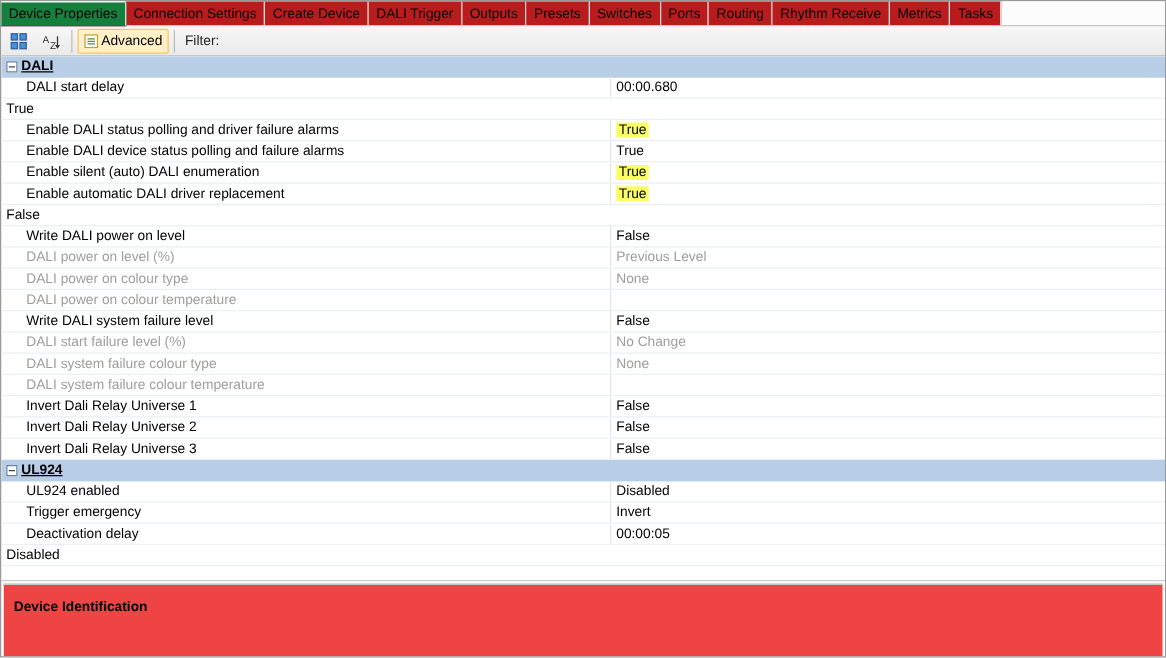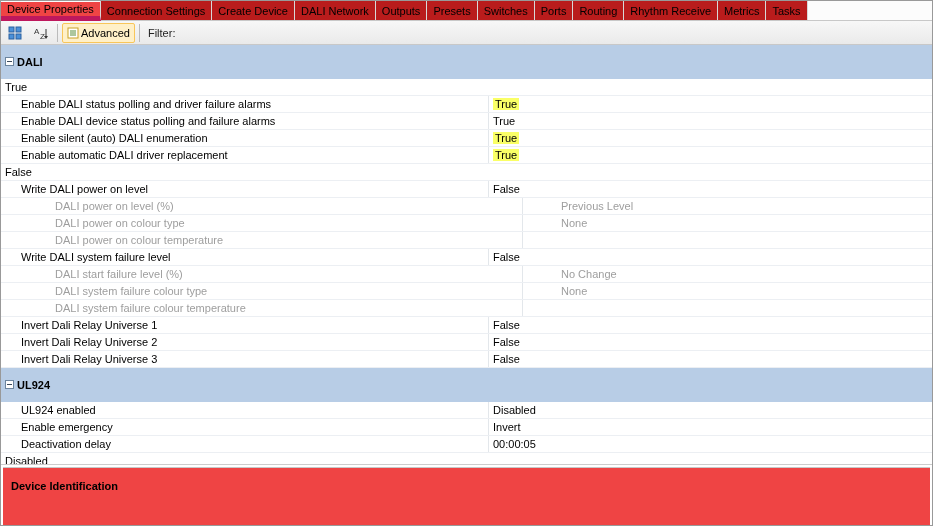--- a/index.html
+++ b/index.html
@@ -1,52 +1,52 @@
 <!DOCTYPE html>
 <html><head>
 <meta charset="utf-8">
 <style>
   * { box-sizing: border-box; margin: 0; padding: 0; }
   body { font-family: "Segoe UI", Tahoma, Arial, sans-serif; font-size: 11px; background: #fff; color: #000; width: 933px; height: 526px; overflow: hidden; border: 1px solid #999; }
   
   .tabstrip { display: flex; align-items: center; height: 20px; background: #fcfcfc; border-bottom: 1px solid #c8c8c8; position: relative; }
   .tab { padding: 2px 6px; border-right: 1px solid #d8d8d8; border-left: 1px solid #d8d8d8; margin-left: -1px; height: 19px; display: flex; align-items: center; white-space: nowrap; cursor: default; background: #b91c1c; }
-  .tab.active { background: #ef4444; border-bottom: 5px solid #be185d; position: relative; top: 1px; }
+  .tab.active { background: #15803d; border-bottom: 1px solid #be185d; position: relative; top: 1px; }
   
   .toolbar { display:flex; align-items:center; height: 24px; background: linear-gradient(#f7f7f7,#eaeaea); border-bottom: 1px solid #c8c8c8; padding: 0 2px; gap:2px; }
   .tb-btn { height: 20px; padding: 0 4px; display:flex; align-items:center; gap:2px; border:1px solid transparent; border-radius:2px; }
   .tb-btn.pressed { border-color:#f8c65a; background:#fff0c8; }
   .tb-sep { width:1px; height:18px; background:#bbb; margin:0 2px; }
   .filter-label { padding-left:4px; color:#222; }
   
   .grid-area { position: relative; height: calc(100% - 20px - 24px - 60px); overflow-y: scroll; border-bottom:1px solid #ccc; }
-  .group-header { background:#b8cde6; font-weight:bold; display:flex; align-items:center; height:34px; border-bottom:1px solid #b8cde6; }
+  .group-header { background:#b8cde6; font-weight:bold; display:flex; align-items:center; height:17px; border-bottom:1px solid #b8cde6;text-decoration:underline; }
   .expander { width:16px; display:flex; align-items:center; justify-content:center; }
   .minus { width:9px; height:9px; border:1px solid #6b849e; background:#fff; position:relative; }
   .minus::after { content:""; position:absolute; left:1px; right:1px; top:3px; height:1px; background:#3a4a5c; }
   .row { display:flex; height:17px; align-items:stretch; border-bottom:1px solid #eceff3; }
   .cell-name { flex:0 0 488px; padding-left:20px; display:flex; align-items:center; border-right:1px solid #e3e7eb; white-space:nowrap; overflow:hidden; }
   .cell-value { flex:1; padding-left:4px; display:flex; align-items:center; white-space:nowrap; overflow:hidden; }
-  .disabled { color:#9e9e9e;margin-left:34px; }
+  .disabled { color:#9e9e9e; }
   .hl { background:#faff66; padding:0 2px; }
   
   .desc-pane { height:58px; border-top:1px solid #c8c8c8; margin:2px; background:#ef4444; padding:12px 8px; }
   .desc-title { font-weight:bold; font-size:11px; }
 
   svg { display:block; }
 </style>
 </head>
 <body>
 
 <div class="tabstrip" id="tabstrip">
 
   <div class="tab active">Device Properties</div>
     <div class="tab">Connection Settings</div>
     <div class="tab">Create Device</div>
-    <div class="tab">DALI Network</div>
+    <div class="tab">DALI Trigger</div>
     <div class="tab">Outputs</div>
     <div class="tab">Presets</div>
     <div class="tab">Switches</div>
     <div class="tab">Ports</div>
     <div class="tab">Routing</div>
     <div class="tab">Rhythm Receive</div>
     <div class="tab">Metrics</div>
     <div class="tab">Tasks</div>
 </div>
 
@@ -80,20 +80,24 @@
   <div class="tb-sep"></div>
   <span class="filter-label">Filter:</span>
 </div>
 
 <div class="grid-area" id="grid">
     <div class="group-header">
       <div class="expander">
         <div class="minus"></div>
       </div>
       <span>DALI</span>
+    </div>
+    <div class="row">
+      <div class="cell-name">DALI start delay</div>
+      <div class="cell-value">00:00.680</div>
     </div>
     <div class="row">
       <div class="cell-value">True</div>
     </div>
     <div class="row">
       <div class="cell-name">Enable DALI status polling and driver failure alarms</div>
       <div class="cell-value">
         <span class="hl">True</span>
       </div>
     </div>
@@ -164,21 +168,21 @@
       <div class="expander">
         <div class="minus"></div>
       </div>
       <span>UL924</span>
     </div>
     <div class="row">
       <div class="cell-name">UL924 enabled</div>
       <div class="cell-value">Disabled</div>
     </div>
     <div class="row">
-      <div class="cell-name">Enable emergency</div>
+      <div class="cell-name">Trigger emergency</div>
       <div class="cell-value">Invert</div>
     </div>
     <div class="row">
       <div class="cell-name">Deactivation delay</div>
       <div class="cell-value">00:00:05</div>
     </div>
     <div class="row">
       <div class="cell-value">Disabled</div>
     </div>
   </div>

